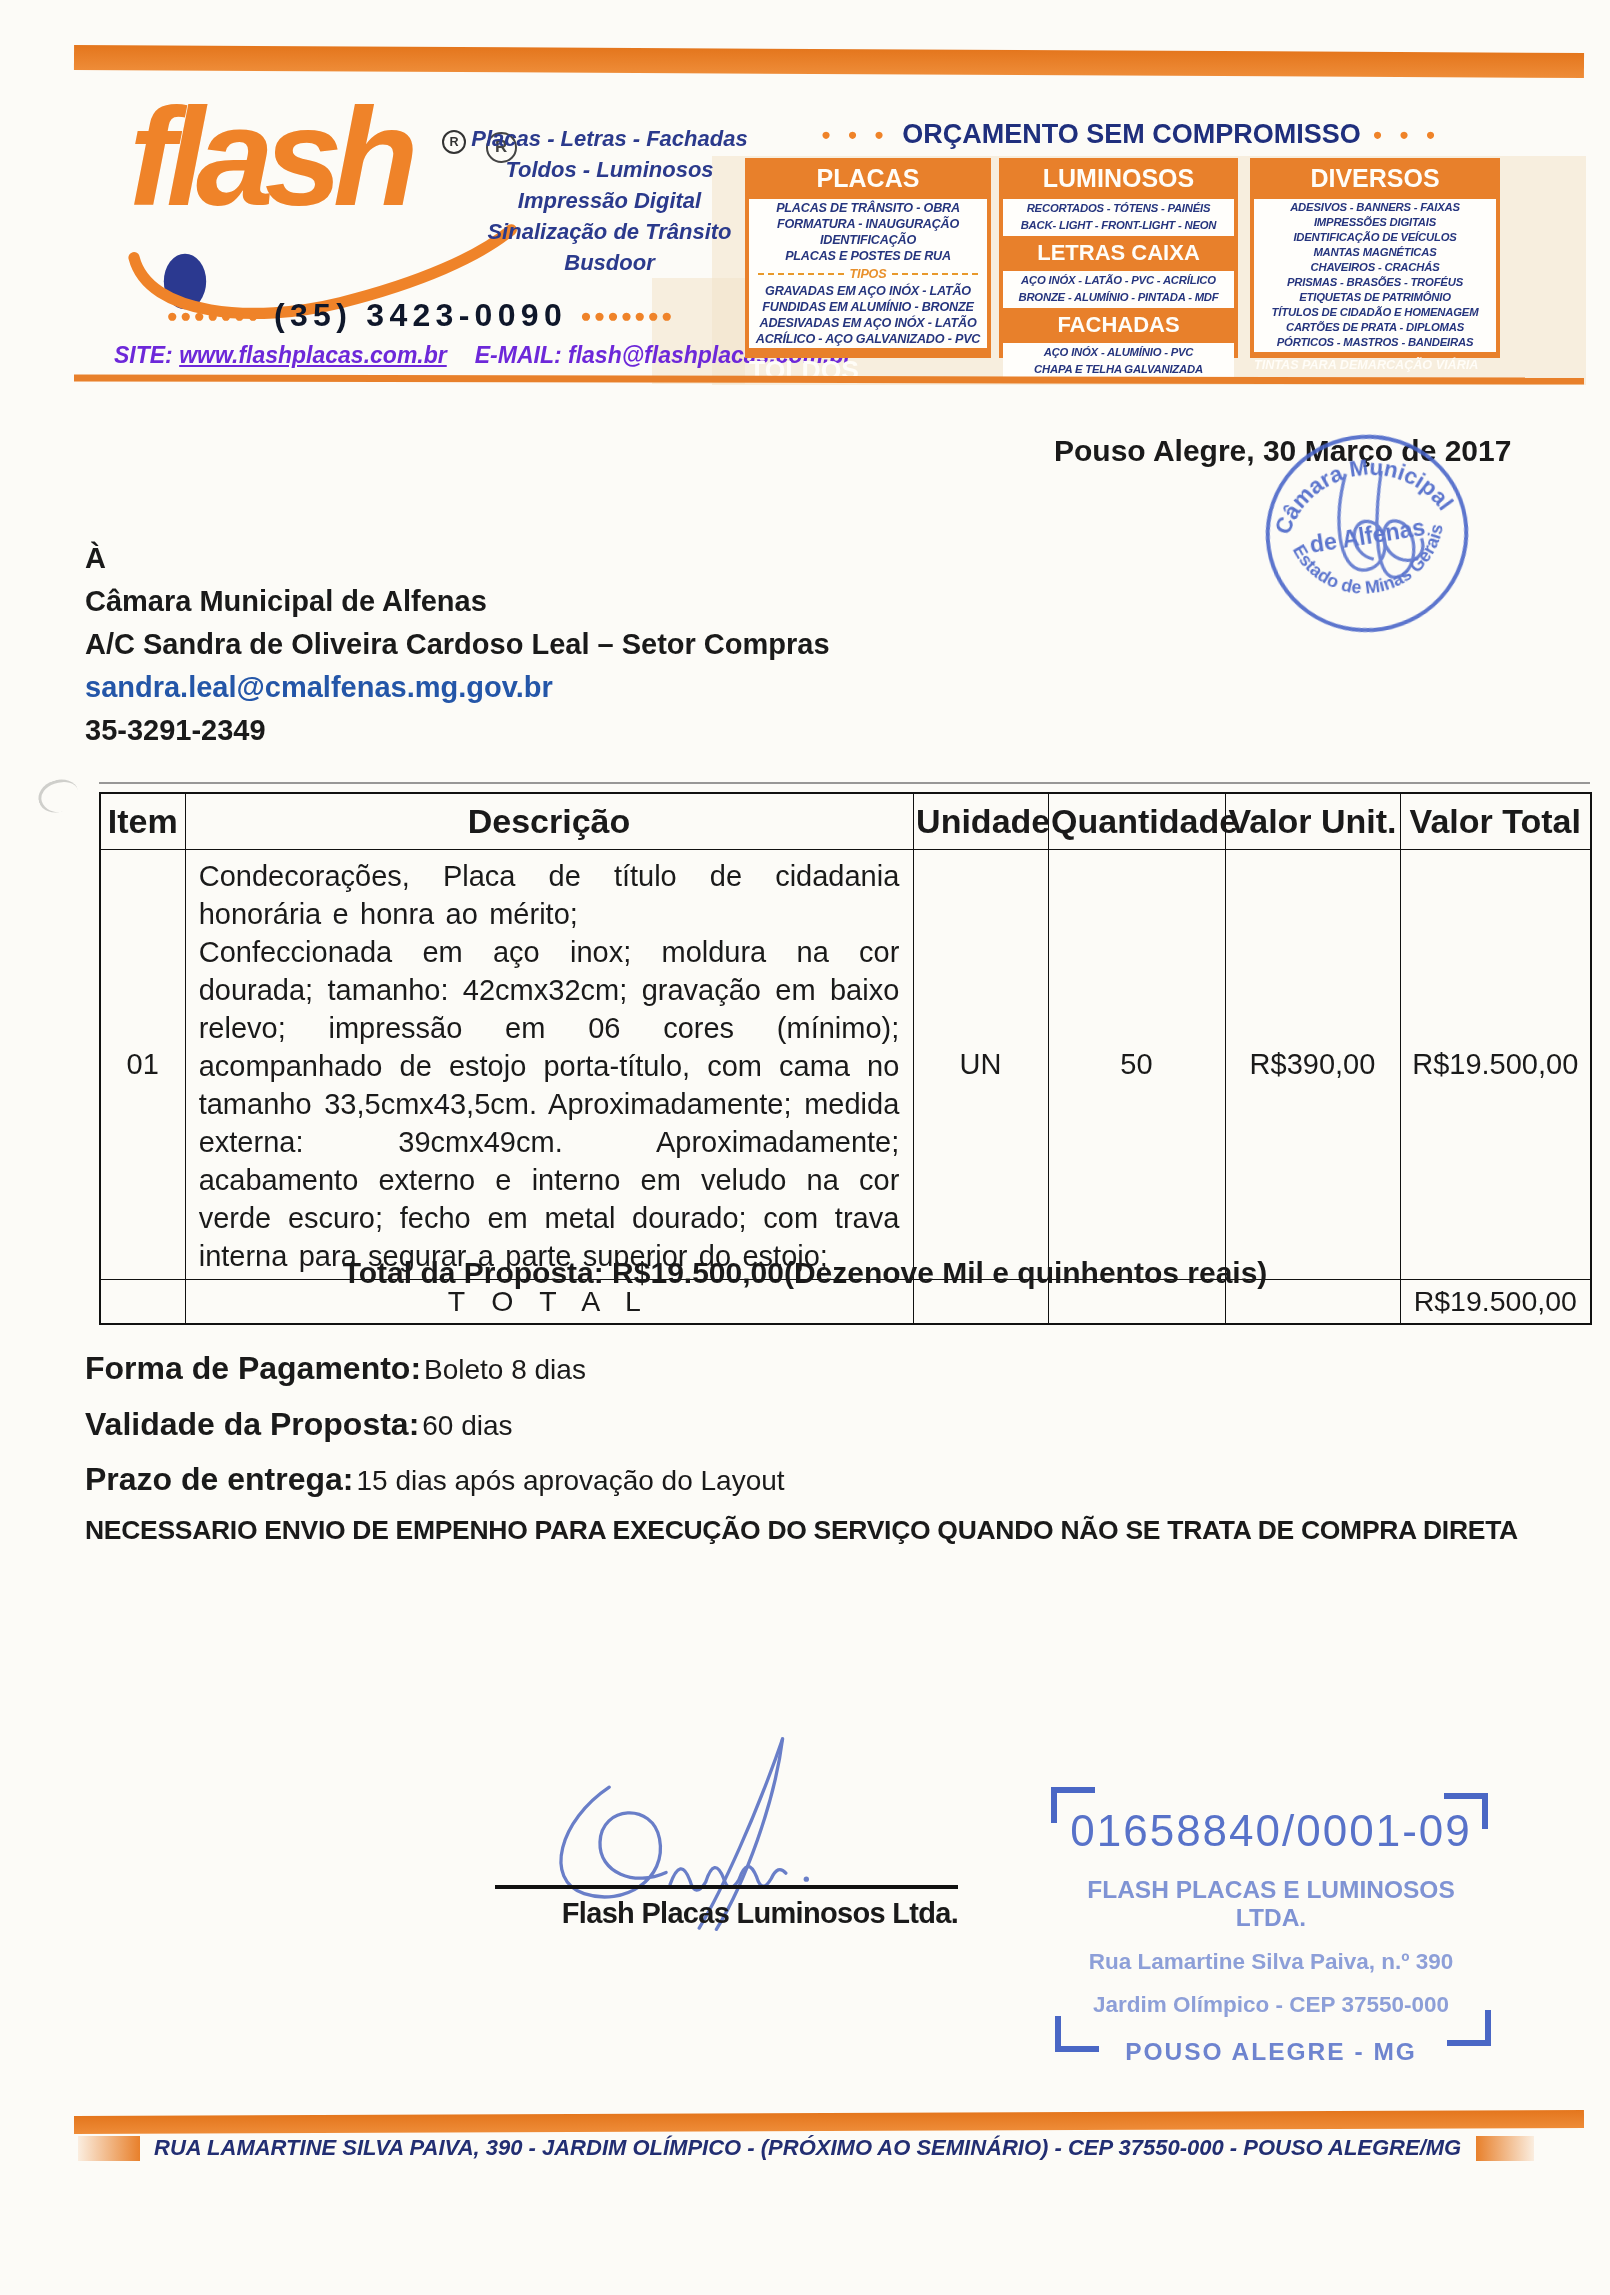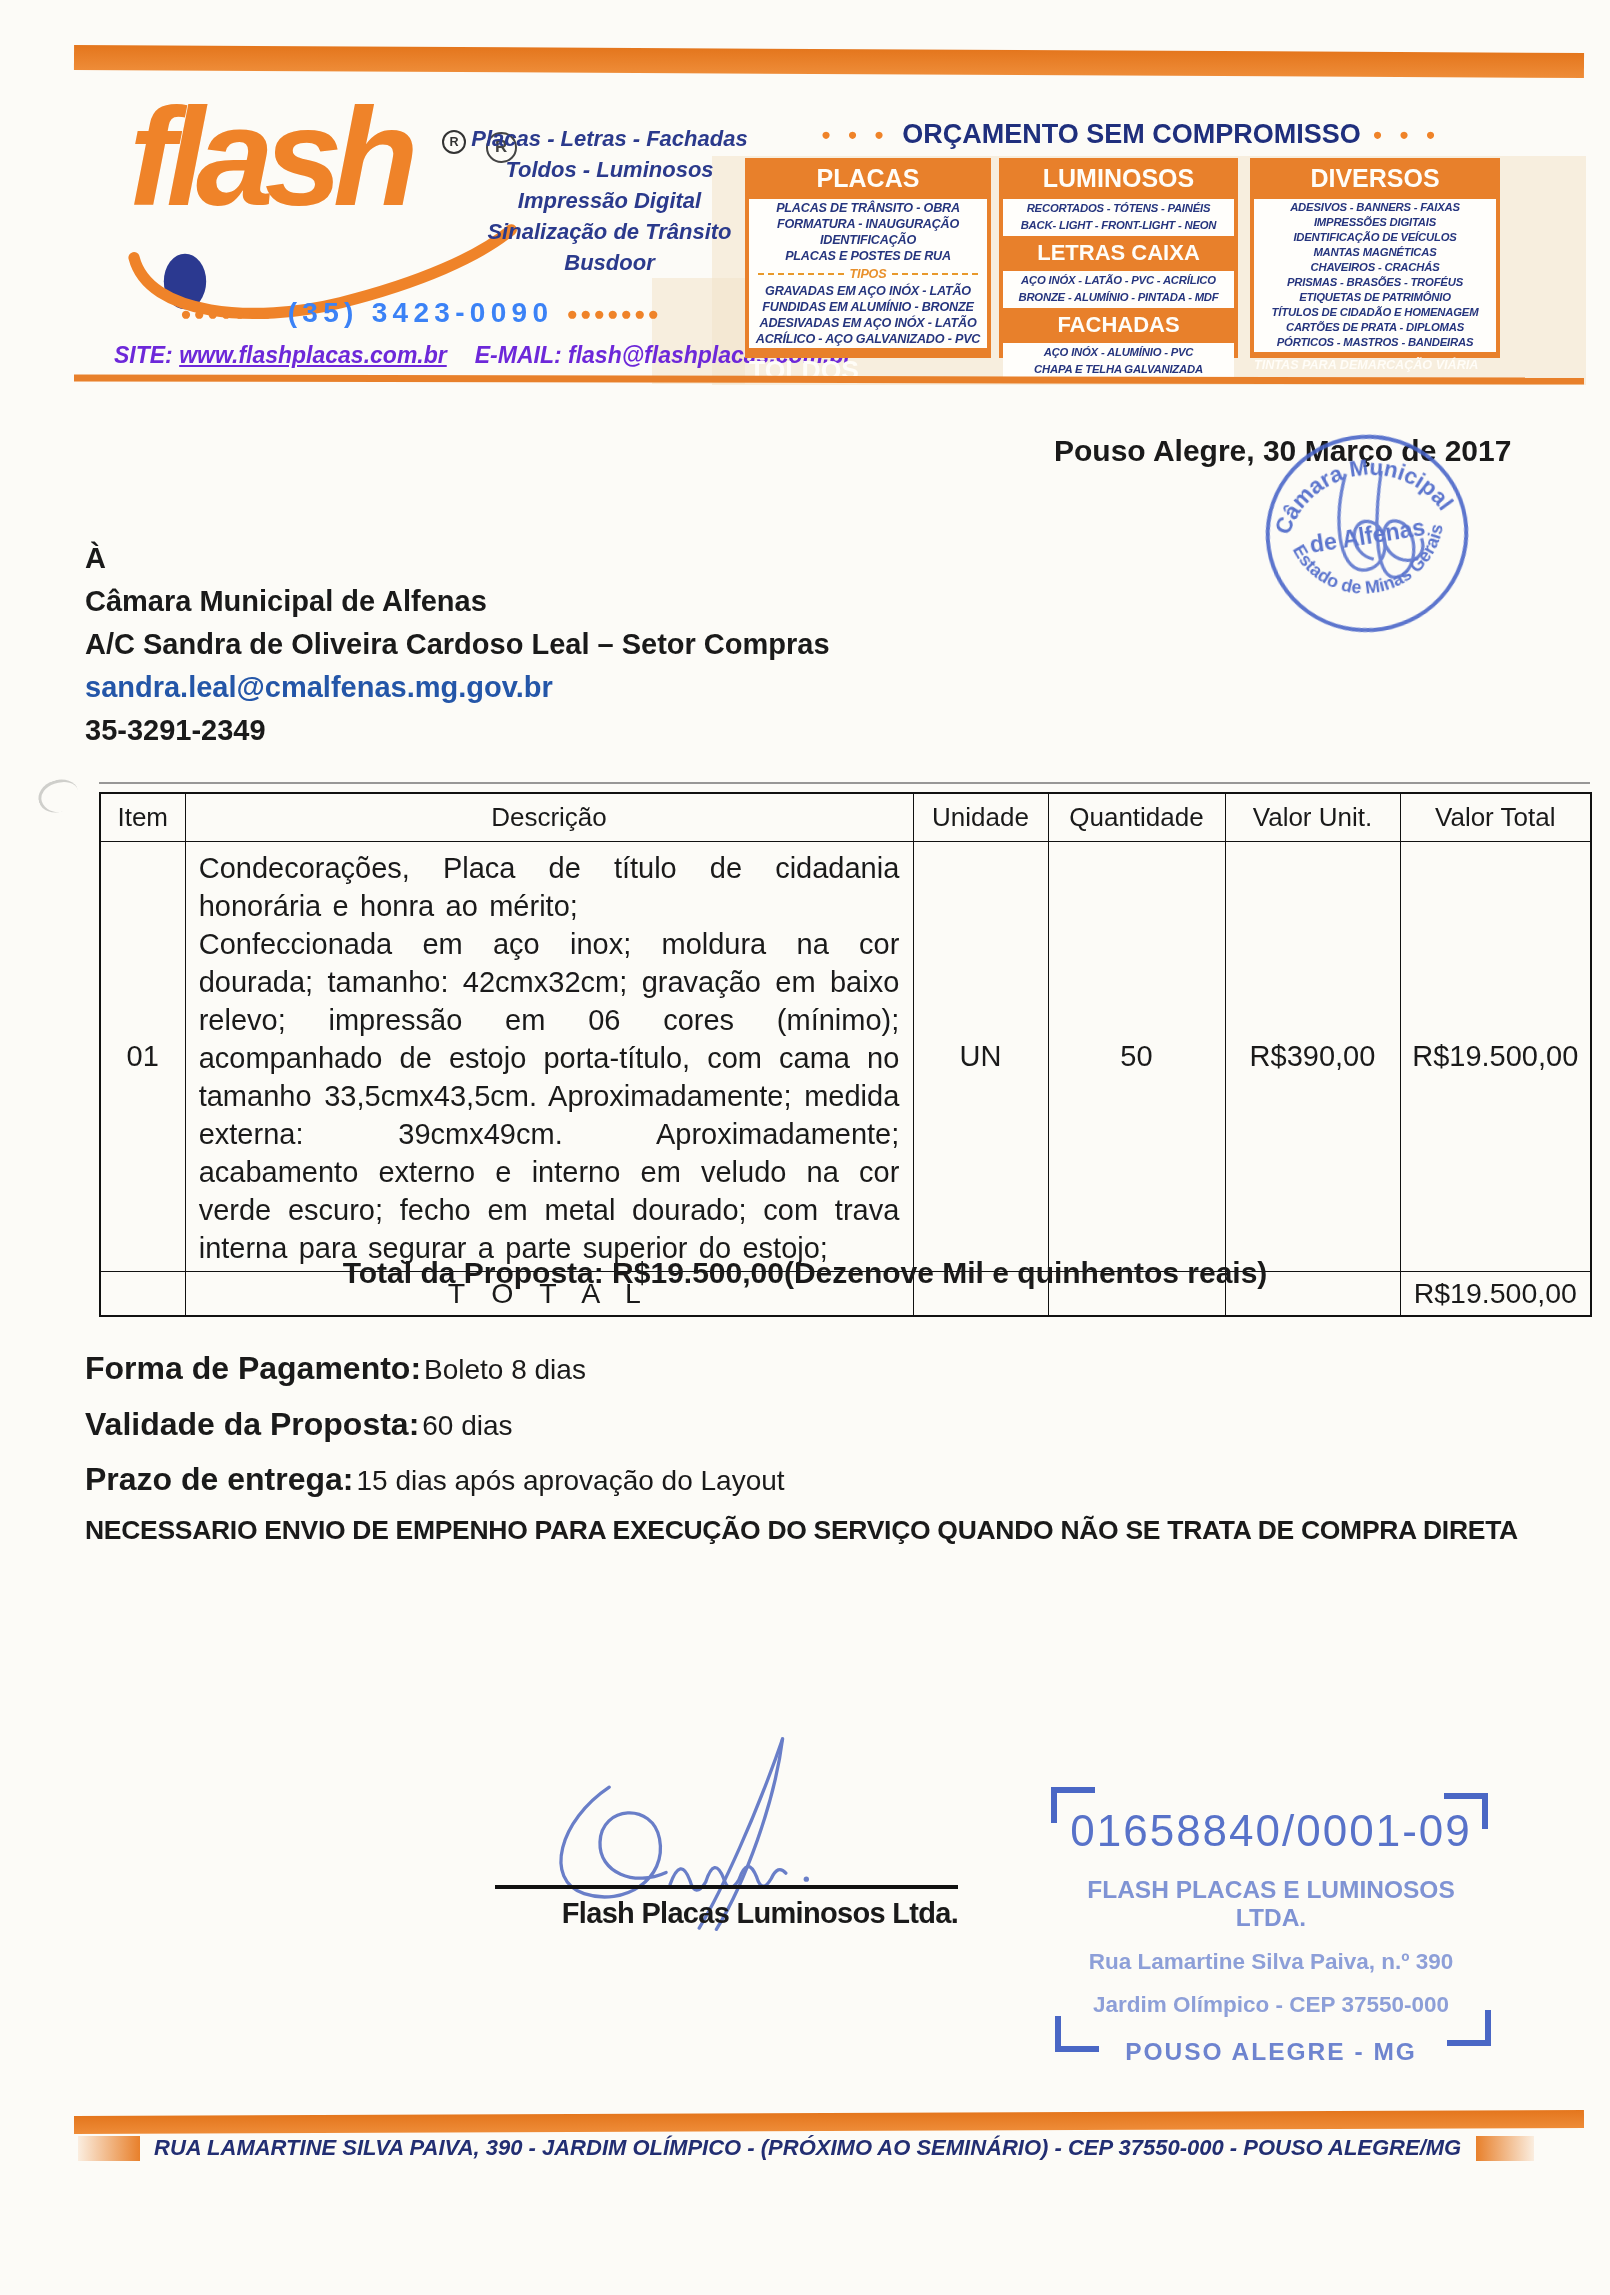--- a/index.html
+++ b/index.html
@@ -17,21 +17,21 @@
             border-radius:50%;color:#444;font-size:17px;font-weight:bold;font-style:normal;
             display:flex;align-items:center;justify-content:center}
   .services{position:absolute;left:467px;top:123px;width:285px;text-align:center;font-weight:bold;
             font-style:italic;color:#2B3A8C;font-size:22px;line-height:31px}
   .svc-reg{position:absolute;left:442px;top:130px;width:20px;height:20px;border:2px solid #333;
            border-radius:50%;color:#333;font-size:12.6px;font-weight:bold;
            display:flex;align-items:center;justify-content:center}
   .phone-row{position:absolute;left:169px;top:297px;width:503px;display:flex;align-items:center;
              justify-content:center;gap:13.2px;white-space:nowrap}
   .dots{color:#EF8329;font-size:19px;letter-spacing:2px;line-height:1}
-  .phone-number{color:#3b82f6;font-weight:bold;font-size:28px;letter-spacing:5.3px}
+  .phone-number{color:#0f172a;font-weight:bold;font-size:32px;letter-spacing:5.3px}
   .site-row{position:absolute;left:114px;top:342px;width:635px;display:flex;gap:28px;font-size:23px;
             font-weight:bold;font-style:italic;color:#6d28d9;white-space:nowrap}
   .site-url{text-decoration:underline}
   .banner{position:absolute;left:880px;top:119px;width:503px;display:flex;align-items:center;
           justify-content:center;gap:12px;white-space:nowrap}
   .banner-title{color:#1F2F7D;font-weight:bold;font-size:27px}
   .banner-dots{color:#EF8329;font-size:16.5px;letter-spacing:6px}
   
   .sbox{position:absolute;top:158px;height:200px;background:#E8802B;box-sizing:border-box;
         padding:4px;display:flex;flex-direction:column;gap:4px}
@@ -50,21 +50,21 @@
   
   .date-line{position:absolute;left:1054px;top:434px;font-size:30px;font-weight:bold;white-space:nowrap}
   .round-stamp{position:absolute;left:1261px;top:430px;width:212px;height:207px;
                transform:rotate(-9deg);filter:blur(0.4px);opacity:.88}
   .recipient{position:absolute;left:85px;top:537px;font-size:29px;font-weight:bold;line-height:43px;white-space:nowrap}
   .recipient .mail{color:#2456A8}
   .table-topline{position:absolute;left:99px;top:782px;width:1491px;height:2px;background:#555;opacity:.6}
   table.quote{position:absolute;left:99px;top:792px;width:1491px;border-collapse:collapse;
               border:2.6px solid #111;table-layout:fixed}
   table.quote th,table.quote td{border:1.3px solid #111;vertical-align:middle}
-  table.quote th{font-size:26px;font-weight:normal;padding:8px 2.6px}
+  table.quote th{font-size:34px;font-weight:bold;padding:8px 2.6px}
   td.c{text-align:center;font-size:29px}
   td.desc{padding:6.6px 13.2px 4px 13.2px}
   td.desc p{margin:0;font-size:29px;line-height:38px;text-align:justify;word-spacing:3.3px}
   tr.total-row td{height:41px;font-size:28.5px}
   .tlabel{text-align:center;letter-spacing:9.3px}
   .proposal-total{position:absolute;left:0;top:1256px;width:1610px;text-align:center;
                   font-size:30px;font-weight:bold}
   .terms{position:absolute;left:85px;top:1348px;white-space:nowrap}
   .term-line{margin-bottom:8.6px;line-height:40px}
   .term-label{font-size:32px;font-weight:bold}

